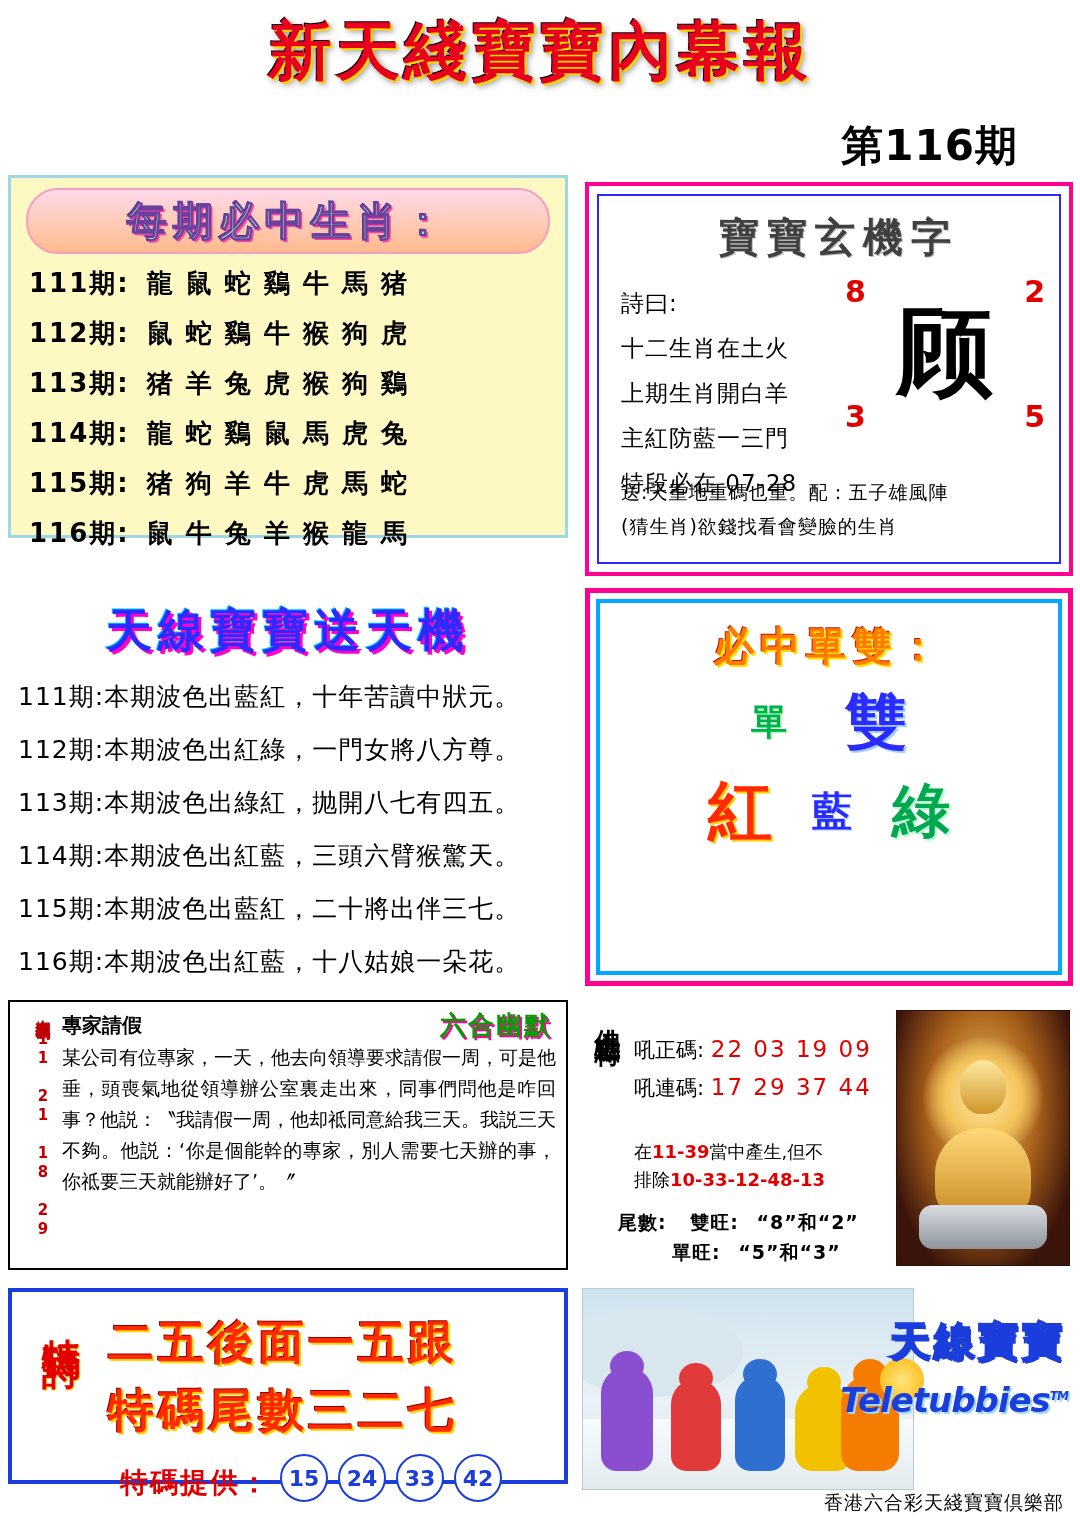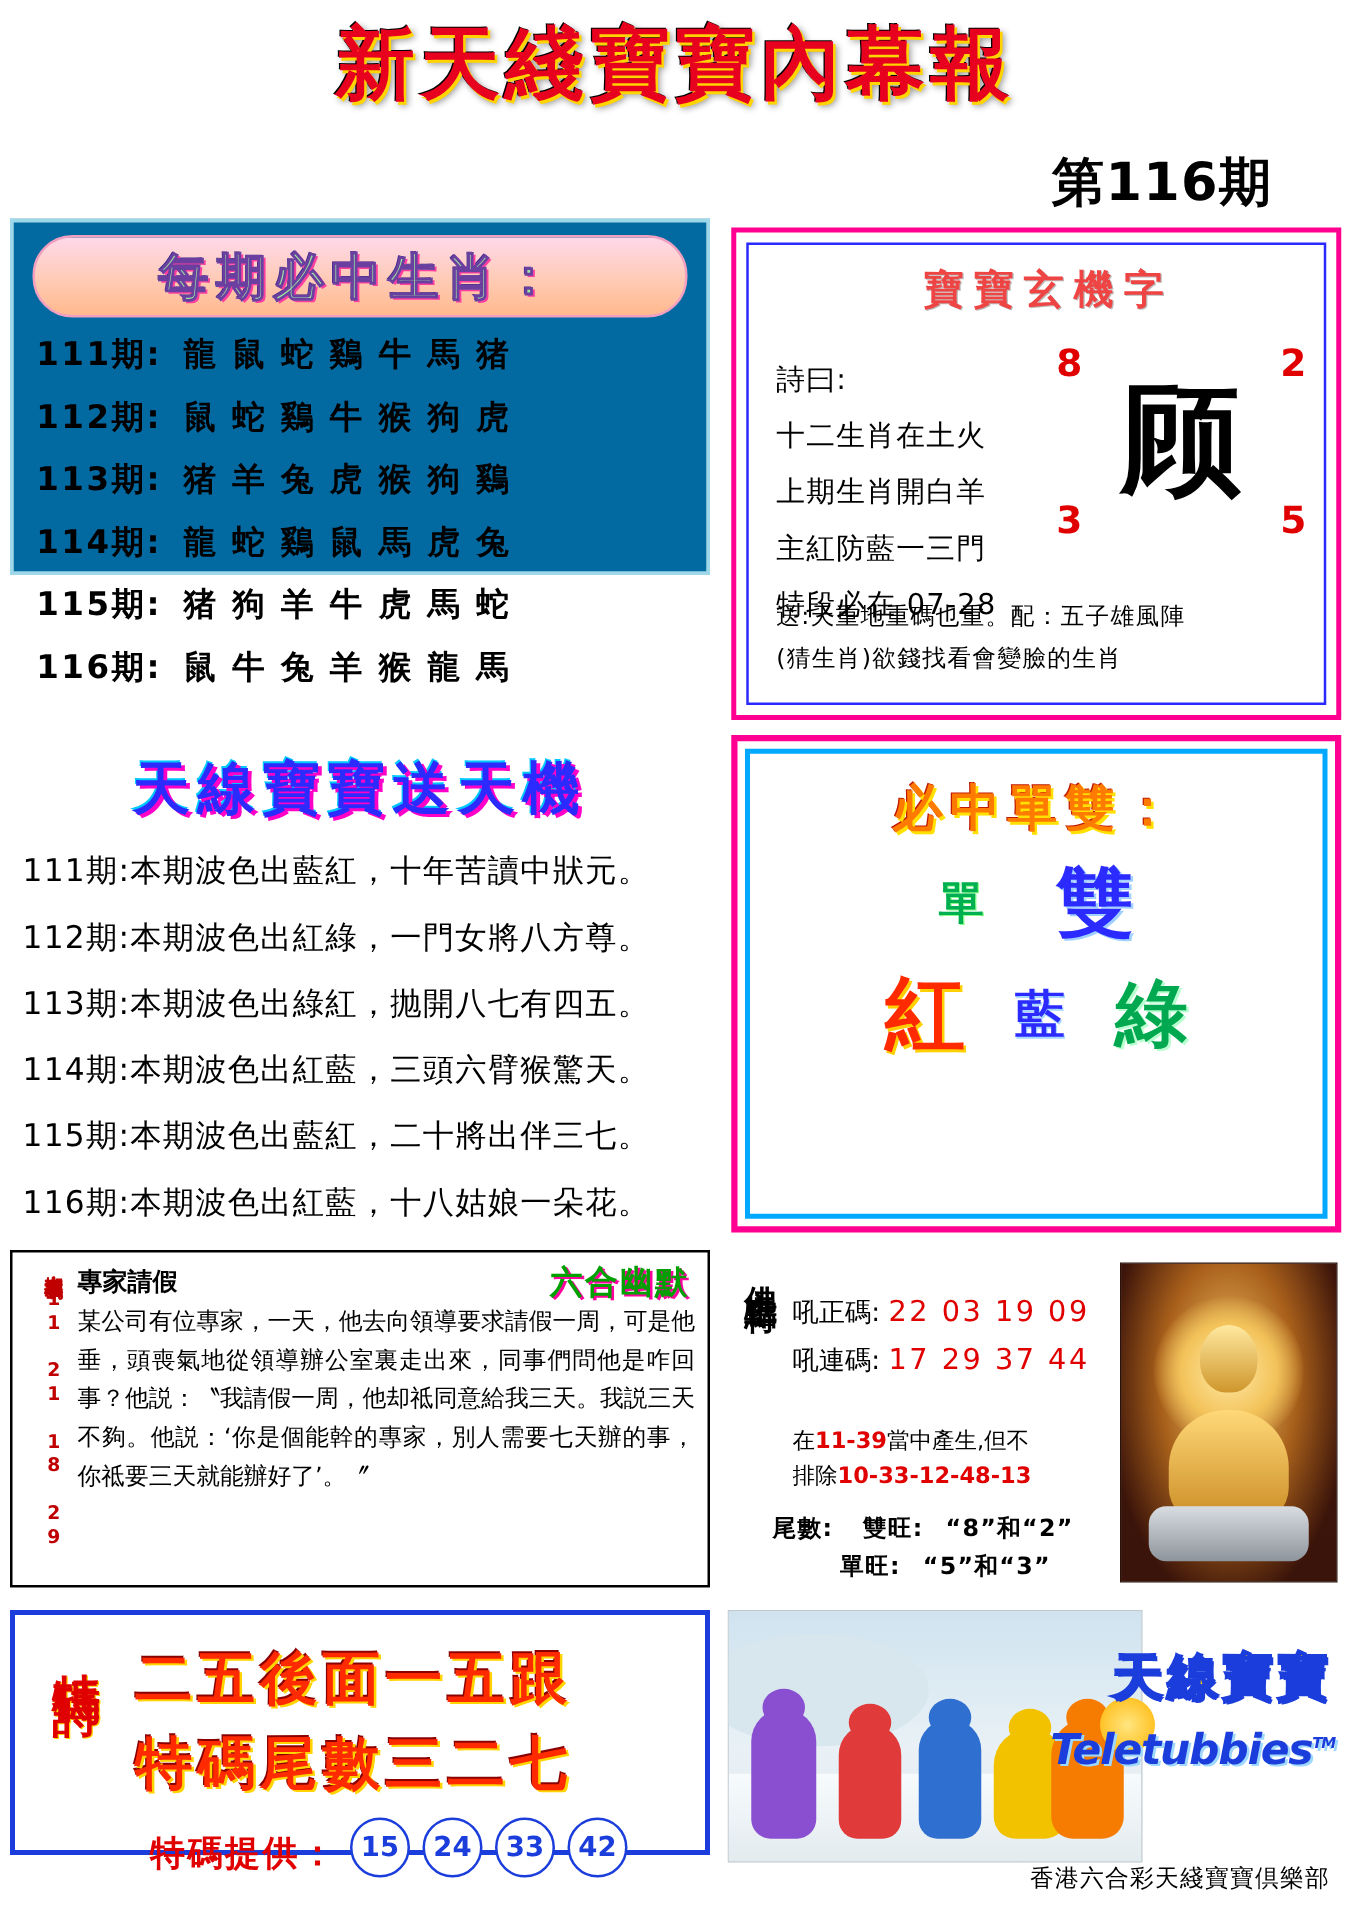--- a/index.html
+++ b/index.html
@@ -27,22 +27,22 @@
     position:absolute;right:62px;top:118px;
     font-size:42px;font-weight:bold;color:#000;
     letter-spacing:1px;
   }
 
   
   .panel{position:absolute;box-sizing:border-box;}
 
   
   #zodiac-panel{
-    left:8px;top:175px;width:560px;height:285px;
-    border:3px solid #9ed7e8;background:#0369a1;
+    left:8px;top:175px;width:560px;height:363px;
+    border:3px solid #9ed7e8;background:#fef9c3;
   }
   .zodiac-title-pill{
     margin:10px auto 0;width:520px;height:62px;border-radius:32px;
     background:linear-gradient(180deg,#ffd9ea,#ffc9b0 60%,#ffb98e);
     border:2px solid #f2a0c0;
     display:flex;align-items:center;justify-content:center;
   }
   .zodiac-title-pill span{
     font-size:40px;font-weight:bold;letter-spacing:6px;
     color:#9fe8a0;
@@ -57,22 +57,22 @@
   
   #mystery-panel{
     left:585px;top:182px;width:488px;height:394px;
     border:4px solid #ff0090;background:#fff;
   }
   .mystery-inner{
     position:absolute;left:8px;top:8px;right:8px;bottom:8px;
     border:2px solid #2a2aff;
   }
   .mystery-title{
-    text-align:center;margin-top:14px;font-size:32px;font-weight:bold;
-    letter-spacing:8px;color:#ef4444;
+    text-align:center;margin-top:14px;font-size:40px;font-weight:bold;
+    letter-spacing:8px;color:#404040;
     text-shadow:1px 1px 0 #bbb;
     padding-left:20px;
   }
   .poem{position:absolute;left:22px;top:92px;width:250px;}
   .poem .line{font-size:23px;color:#000;margin-bottom:14px;letter-spacing:1px;}
   .bigchar-box{position:absolute;right:14px;top:78px;width:200px;height:160px;}
   .bigchar{
     position:absolute;left:50%;top:50%;transform:translate(-50%,-50%);
     font-size:96px;font-weight:bold;color:#000;
     font-family:"DejaVu Sans","Liberation Sans",sans-serif;

